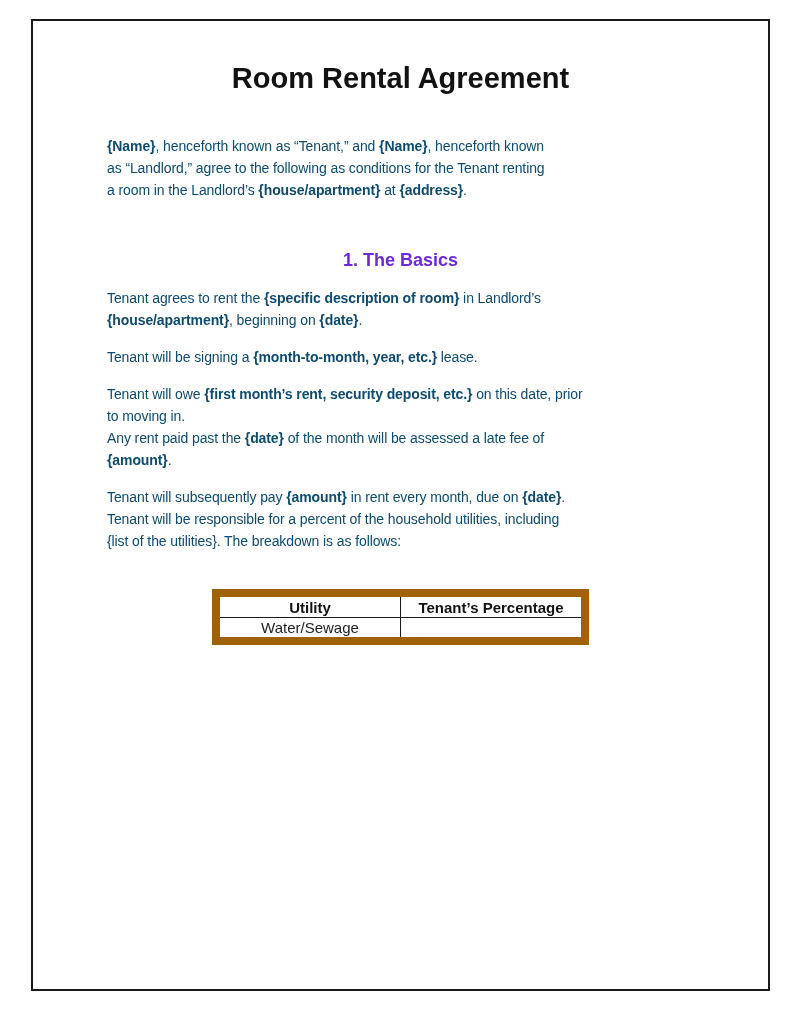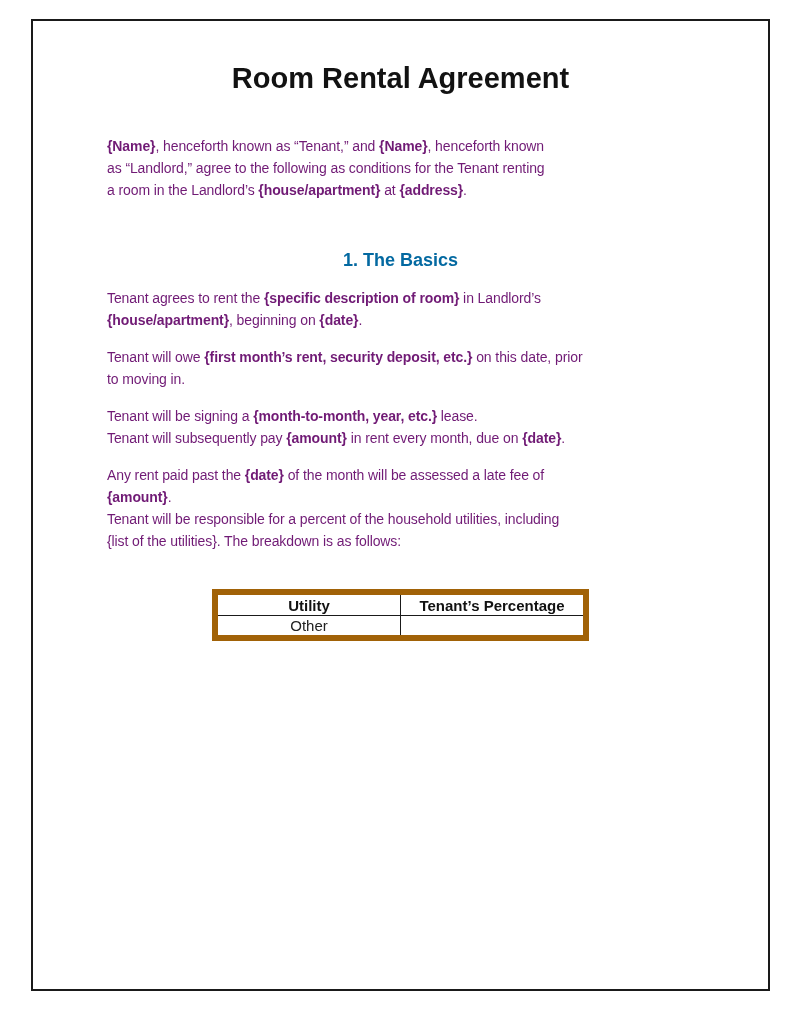--- a/index.html
+++ b/index.html
@@ -34,41 +34,41 @@
     font-weight: bold;
     text-align: center;
     color: #121212;
   }
   .para {
     margin: 0;
     font-size: 14px;
     line-height: 22px;
     letter-spacing: -0.1px;
     white-space: pre-line;
-    color: #701a75;
+    color: #0c4a6e;
   }
   .intro { margin-top: 42px; }
   .para + .para { margin-top: 15px; }
   .heading {
     font-size: 18px;
     line-height: 22px;
     font-weight: bold;
     text-align: center;
     margin: 36px 0 16px 0;
-    color: #0369a1;
+    color: #6d28d9;
   }
   .heading.first { margin-top: 48px; }
   .b { font-weight: bold; }
   .utilities {
     margin: 37px auto 0 auto;
     border-collapse: collapse;
     width: 377px;
     font-size: 15px;
     table-layout: fixed;
-    border: 6px solid #a16207;
+    border: 8px solid #a16207;
     color: #222222;
   }
   .utilities th, .utilities td {
     border: 1px solid #1a1a1a;
     text-align: center;
     padding: 0;
     height: 19px;
     line-height: 18px;
     overflow: hidden;
   }
@@ -89,49 +89,49 @@
     <h1 class="title">Room Rental Agreement</h1>
 
     <p class="para intro"><span class="b">{Name}</span><span>, henceforth known as “Tenant,” and </span><span class="b">{Name}</span><span>, henceforth known
 as “Landlord,” agree to the following as conditions for the Tenant renting
 a room in the Landlord’s </span><span class="b">{house/apartment}</span><span> at </span><span class="b">{address}</span><span>.</span></p>
 
     <section>
       <h2 class="heading first">1. The Basics</h2>
       <p class="para"><span>Tenant agrees to rent the </span><span class="b">{specific description of room}</span><span> in Landlord’s
 </span><span class="b">{house/apartment}</span><span>, beginning on </span><span class="b">{date}</span><span>.</span></p>
+      <p class="para"><span>Tenant will be signing a </span><span class="b">{month-to-month, year, etc.}</span><span> lease.</span></p>
       <p class="para"><span>Tenant will owe </span><span class="b">{first month’s rent, security deposit, etc.}</span><span> on this date, prior
 to moving in.</span></p>
-      <p class="para"><span>Tenant will be signing a </span><span class="b">{month-to-month, year, etc.}</span><span> lease.</span></p>
     </section>
 
     <section>
-      <p class="para"><span>Tenant will subsequently pay </span><span class="b">{amount}</span><span> in rent every month, due on </span><span class="b">{date}</span><span>.</span></p>
       <p class="para"><span>Any rent paid past the </span><span class="b">{date}</span><span> of the month will be assessed a late fee of
 </span><span class="b">{amount}</span><span>.</span></p>
+      <p class="para"><span>Tenant will subsequently pay </span><span class="b">{amount}</span><span> in rent every month, due on </span><span class="b">{date}</span><span>.</span></p>
     </section>
 
     <section>
       <p class="para"><span>Tenant will be responsible for a percent of the household utilities, including
 {list of the utilities}. The breakdown is as follows:</span></p>
 
       <table class="utilities">
         <colgroup>
             <col>
             <col>
           </colgroup>
         <thead>
           <tr>
             <th>Utility</th>
             <th>Tenant’s Percentage</th>
           </tr>
         </thead>
         <tbody>
           <tr>
-            <td>Other</td>
+            <td>Water/Sewage</td>
             <td></td>
           </tr>
         </tbody>
       </table>
     </section>
 
   </div>
 </div>
 
 </body></html>

